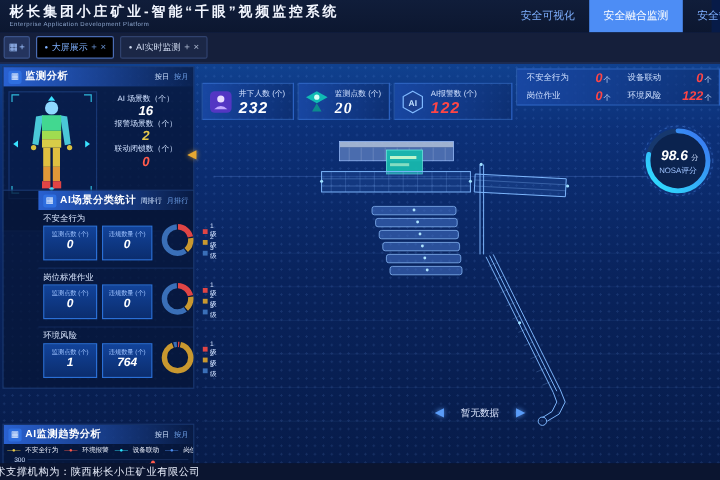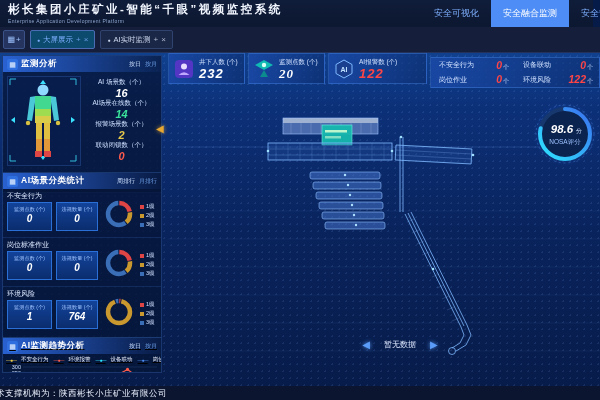--- a/index.html
+++ b/index.html
@@ -13,33 +13,33 @@
   .brand-sub{font-size:5px;color:#8fa8d0;letter-spacing:.4px;margin-top:1px;}
   .nav{position:absolute;right:-36px;top:0;height:27px;display:flex;align-items:stretch;}
   .nav-item{font-size:9px;color:#7fb0ff;line-height:27px;padding:0 12px;white-space:nowrap;cursor:pointer;}
   .nav-item.active{background:#4d8df5;color:#fff;}
 
   
   .tabbar{position:absolute;left:0;top:27px;width:600px;height:26px;background:#151f3b;border-bottom:1px solid #23325a;z-index:30;display:flex;align-items:center;gap:5px;padding-left:3px;box-sizing:border-box;}
   .tab-mini{width:20px;height:17px;background:#24345e;border:1px solid #3a5288;border-radius:2px;color:#9fc3ff;font-size:8px;display:flex;align-items:center;justify-content:center;gap:1px;}
   .tab{height:17px;border-radius:2px;display:flex;align-items:center;gap:3px;padding:0 6px;font-size:7.5px;white-space:nowrap;}
   .tab .dot{font-size:5px;}
-  .tab.active{background:#0c4a6e;border:1px solid #4a6cb4;color:#7fb0ff;}
+  .tab.active{background:#000000;border:1px solid #4a6cb4;color:#7fb0ff;}
   .tab.idle{background:#1b2746;border:1px solid #30426e;color:#cdd8ee;}
   .tab .tclose,.tab .tadd{font-size:8px;opacity:.8;}
 
   
   .content{position:absolute;left:0;top:53px;width:600px;height:347px;background:linear-gradient(180deg,#10418f 0%,#0c3078 16%,#09235c 52%,#071b48 100%);}
   .content::after{content:"";position:absolute;inset:0;background-image:radial-gradient(rgba(120,170,255,.13) 1px,transparent 1px);background-size:7px 7px;pointer-events:none;}
 
   
   .panel{position:absolute;left:2px;width:160px;background:rgba(7,22,56,.78);border:1px solid rgba(70,130,230,.3);box-sizing:border-box;z-index:10;}
   .p1{top:2px;height:138px;}
-  .p2{top:119px;height:166px;}
-  .p3{top:284px;height:36px;overflow:hidden;text-decoration:underline;}
+  .p2{top:105px;height:166px;padding-left:29px;}
+  .p3{top:300px;height:46px;overflow:hidden;}
   .phead{height:16px;display:flex;align-items:center;gap:3px;padding:0 4px;background:linear-gradient(90deg,rgba(45,105,225,.9),rgba(45,105,225,.05));}
   .picon{width:11px;height:11px;background:#2f6fe0;border-radius:2px;color:#e8f2ff;font-size:7px;line-height:11px;text-align:center;flex:none;}
   .ptitle{font-size:8.5px;font-weight:bold;color:#fff;letter-spacing:.5px;white-space:nowrap;}
   .ptoggles{margin-left:auto;font-size:6px;display:flex;gap:4px;}
   .tog{color:#6fa0e8;cursor:pointer;}
   .tog.on{color:#cfe2ff;}
 
   
   .figure-box{position:absolute;left:4px;top:20px;width:72px;height:88px;background:rgba(9,30,78,.6);border:1px solid rgba(70,130,230,.25);}
   .mstats{position:absolute;left:80px;top:22px;width:77px;}
@@ -60,21 +60,21 @@
   .glegend{position:absolute;left:137px;top:13px;}
   .glegend .li{display:flex;align-items:center;gap:2px;font-size:5.5px;color:#cfe0ff;height:9px;}
   .glegend i{width:4px;height:4px;display:inline-block;flex:none;}
 
   
   .tlegend{display:flex;gap:5px;align-items:center;padding:2px 3px 0 3px;font-size:5.5px;color:#eef3ff;white-space:nowrap;}
   .tlegend .tm{font-size:5px;letter-spacing:-1px;}
   .trendsvg{display:block;margin:1px 0 0 3px;}
 
   
-  .stat-card{position:absolute;top:0;height:31px;background:linear-gradient(90deg,rgba(25,72,165,.9),rgba(12,40,100,.45));border:1px solid rgba(80,150,250,.35);display:flex;align-items:center;gap:5px;padding:0 5px;box-sizing:border-box;z-index:10;}
+  .stat-card{position:absolute;top:16px;height:31px;background:linear-gradient(90deg,rgba(25,72,165,.9),rgba(12,40,100,.45));border:1px solid rgba(80,150,250,.35);display:flex;align-items:center;gap:5px;padding:0 5px;box-sizing:border-box;z-index:10;}
   .c1{left:168px;width:77px;}
   .c2{left:248px;width:77px;}
   .c3{left:328px;width:99px;}
   .ccol{display:flex;flex-direction:column;justify-content:center;}
   .clabel{font-size:6.5px;color:#cfe0ff;white-space:nowrap;}
   .cvalue{font-size:13px;font-weight:bold;font-style:italic;letter-spacing:1px;line-height:13px;}
   .gridcard{position:absolute;left:430px;top:4px;width:170px;height:31px;background:linear-gradient(90deg,rgba(25,72,165,.9),rgba(12,40,100,.45));border:1px solid rgba(80,150,250,.35);display:grid;grid-template-columns:1fr 1fr;grid-template-rows:1fr 1fr;box-sizing:border-box;z-index:10;}
   .gcell{display:flex;align-items:center;justify-content:space-between;padding:0 6px 0 8px;font-size:7px;color:#cfe0ff;white-space:nowrap;}
   .gval{font-weight:bold;font-style:italic;font-size:10.5px;color:#ff4545;}
   .gunit{font-size:6px;color:#cfe0ff;margin-left:1px;font-style:normal;font-weight:normal;}
@@ -285,24 +285,20 @@
             <circle cx="50" cy="46" r="2.2" fill="#d8c040"></circle>
           </g>
         </svg>
       </div>
       <div class="mstats">
         <div class="mstat">
             <span class="mlabel">AI 场景数（个）</span>
             <span class="mvalue" style="color: rgb(255, 255, 255);">16</span>
           </div>
         <div class="mstat">
-            <span class="mlabel">AI场景在线数（个）</span>
-            <span class="mvalue" style="color: rgb(58, 226, 155);">14</span>
-          </div>
-        <div class="mstat">
             <span class="mlabel">报警场景数（个）</span>
             <span class="mvalue" style="color: rgb(230, 200, 74);">2</span>
           </div>
         <div class="mstat">
             <span class="mlabel">联动闭锁数（个）</span>
             <span class="mvalue" style="color: rgb(255, 91, 77);">0</span>
           </div>
       </div>
     </div>
 

